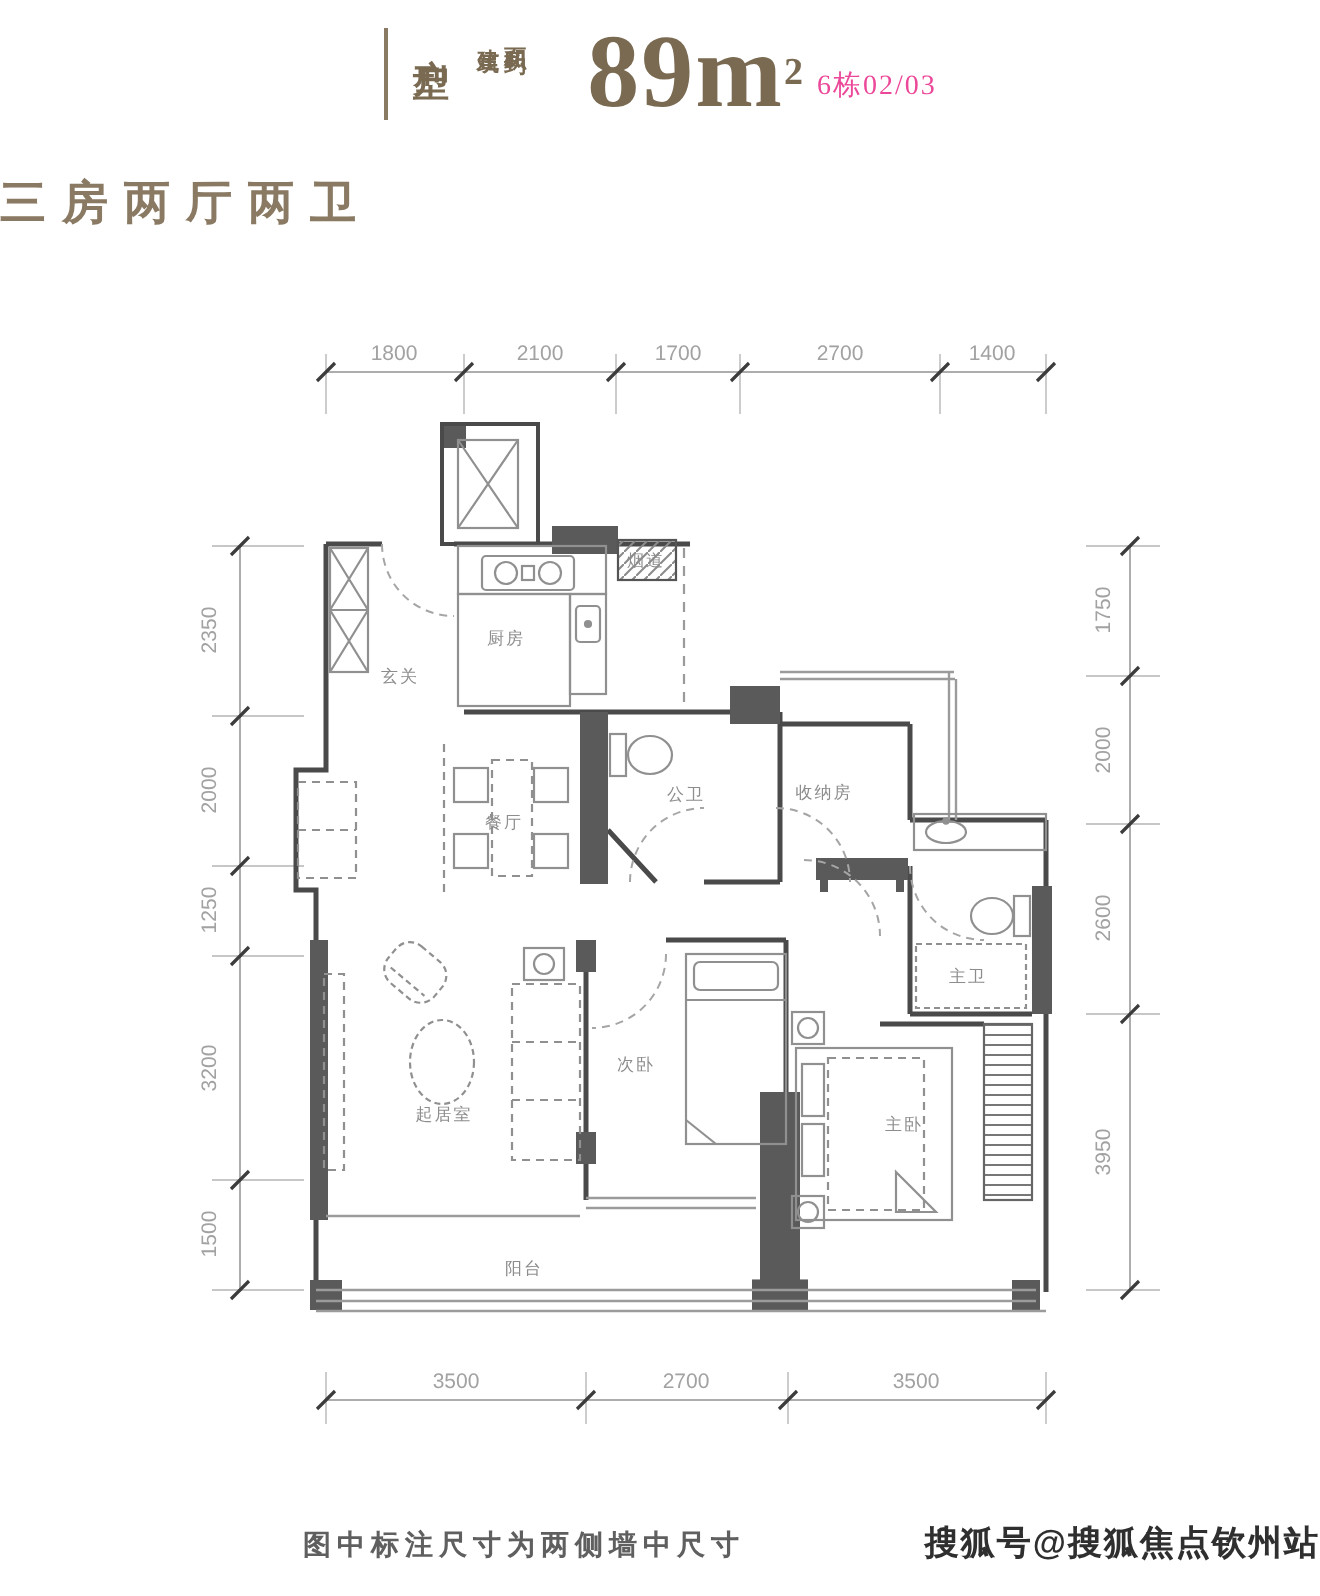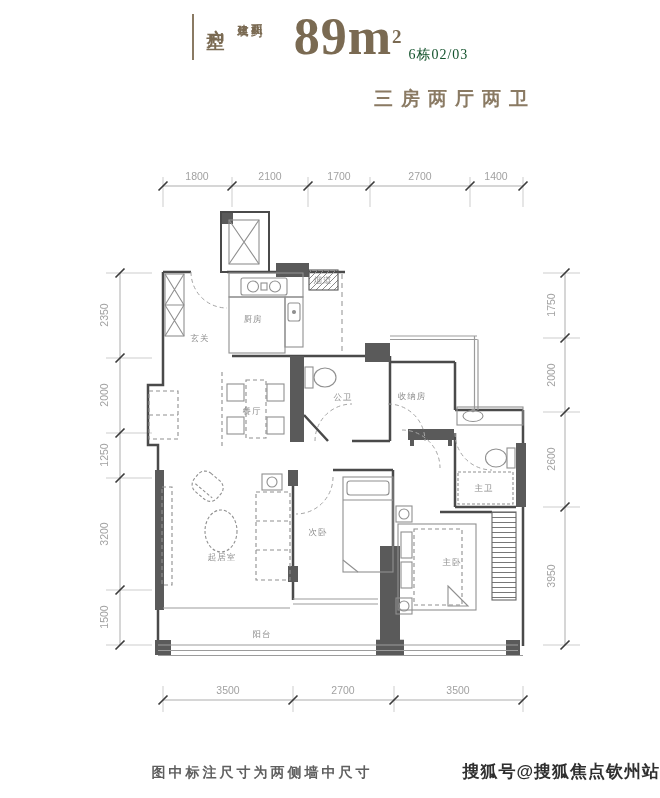--- a/index.html
+++ b/index.html
@@ -10,24 +10,24 @@
           align-items:flex-start;gap:12px;color:#7a6a52;
           font-family:"Liberation Serif","DejaVu Serif",serif;}
   .proj-name{font-size:47px;font-weight:700;letter-spacing:0.38em;line-height:56px;}
   .hdr-divider{width:2px;height:46px;background:#8a7a63;margin-top:6px;}
   .vcol{writing-mode:vertical-rl;text-orientation:upright;line-height:1.05;}
   .type-label{font-size:18px;font-weight:700;letter-spacing:3px;margin-top:7px;}
   .area-prefix{display:flex;gap:2px;margin-top:7px;}
   .area-prefix .vcol{font-size:11px;font-weight:700;letter-spacing:1px;}
   .area-big{font-size:52px;font-weight:700;line-height:54px;letter-spacing:1px;display:flex;align-items:flex-end;margin-left:20px;}
   .area-sup{font-size:19px;font-weight:700;margin-top:2px;}
-  .unit-no{font-size:14px;color:#14532d;align-self:flex-end;margin:0 0 0 -6px;letter-spacing:1px;}
-  .subtitle{position:absolute;top:86px;left:0;width:536px;text-align:right;
+  .unit-no{font-size:14px;color:#ec4899;align-self:flex-end;margin:0 0 12px -6px;letter-spacing:1px;}
+  .subtitle{position:absolute;top:86px;left:0;width:536px;text-align:left;
             font-family:"Liberation Serif","DejaVu Serif",serif;
-            font-size:19px;font-weight:700;letter-spacing:8px;color:#8a7a63;}
+            font-size:23px;font-weight:700;letter-spacing:8px;color:#8a7a63;}
   
   .caption{position:absolute;top:742px;left:0;width:660px;text-align:center;
            font-size:11px;letter-spacing:3px;color:#8f8f8f;}
   .note{position:absolute;top:764px;left:0;width:524px;text-align:center;
         font-size:14px;font-weight:600;letter-spacing:3px;color:#5f5f5f;}
   .watermark{position:absolute;top:760px;right:0px;font-size:17px;font-weight:800;
              letter-spacing:1px;color:#2f2f2f;
              text-shadow:1px 1px 0 #fff,-1px -1px 0 #fff,1px -1px 0 #fff,-1px 1px 0 #fff;}
   
   #plan{position:absolute;left:0;top:0;width:660px;height:798px;}

